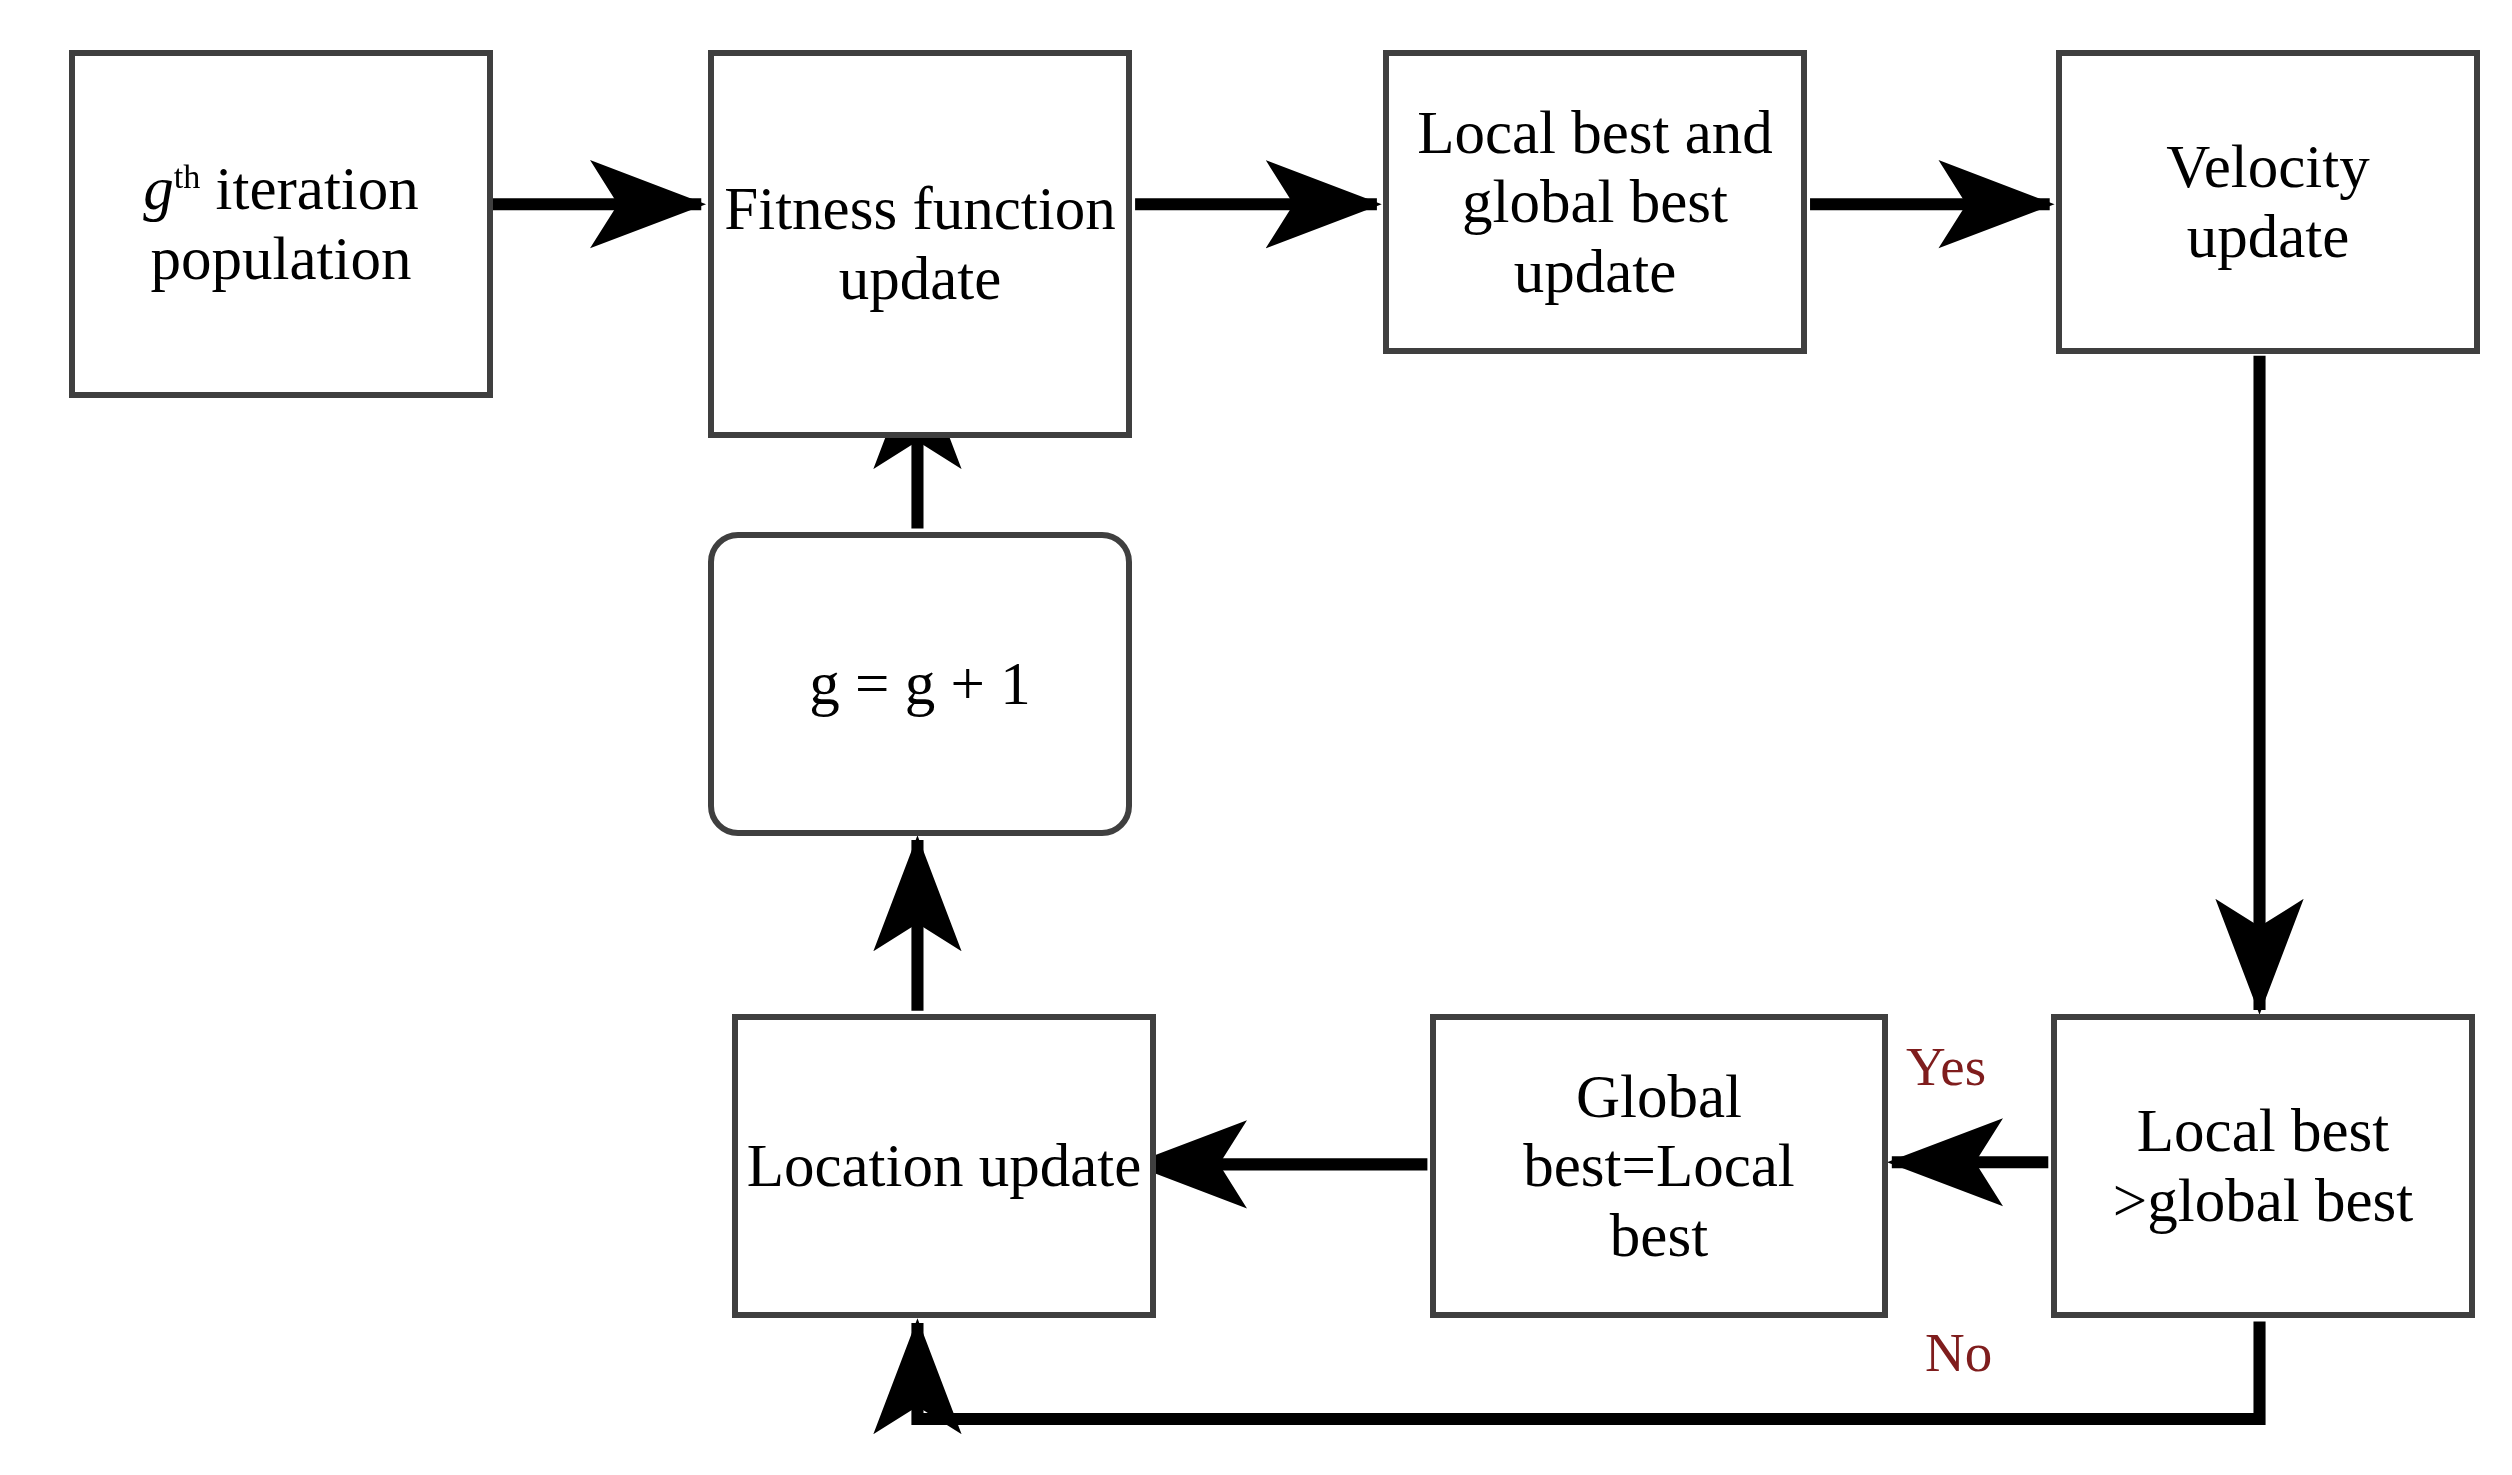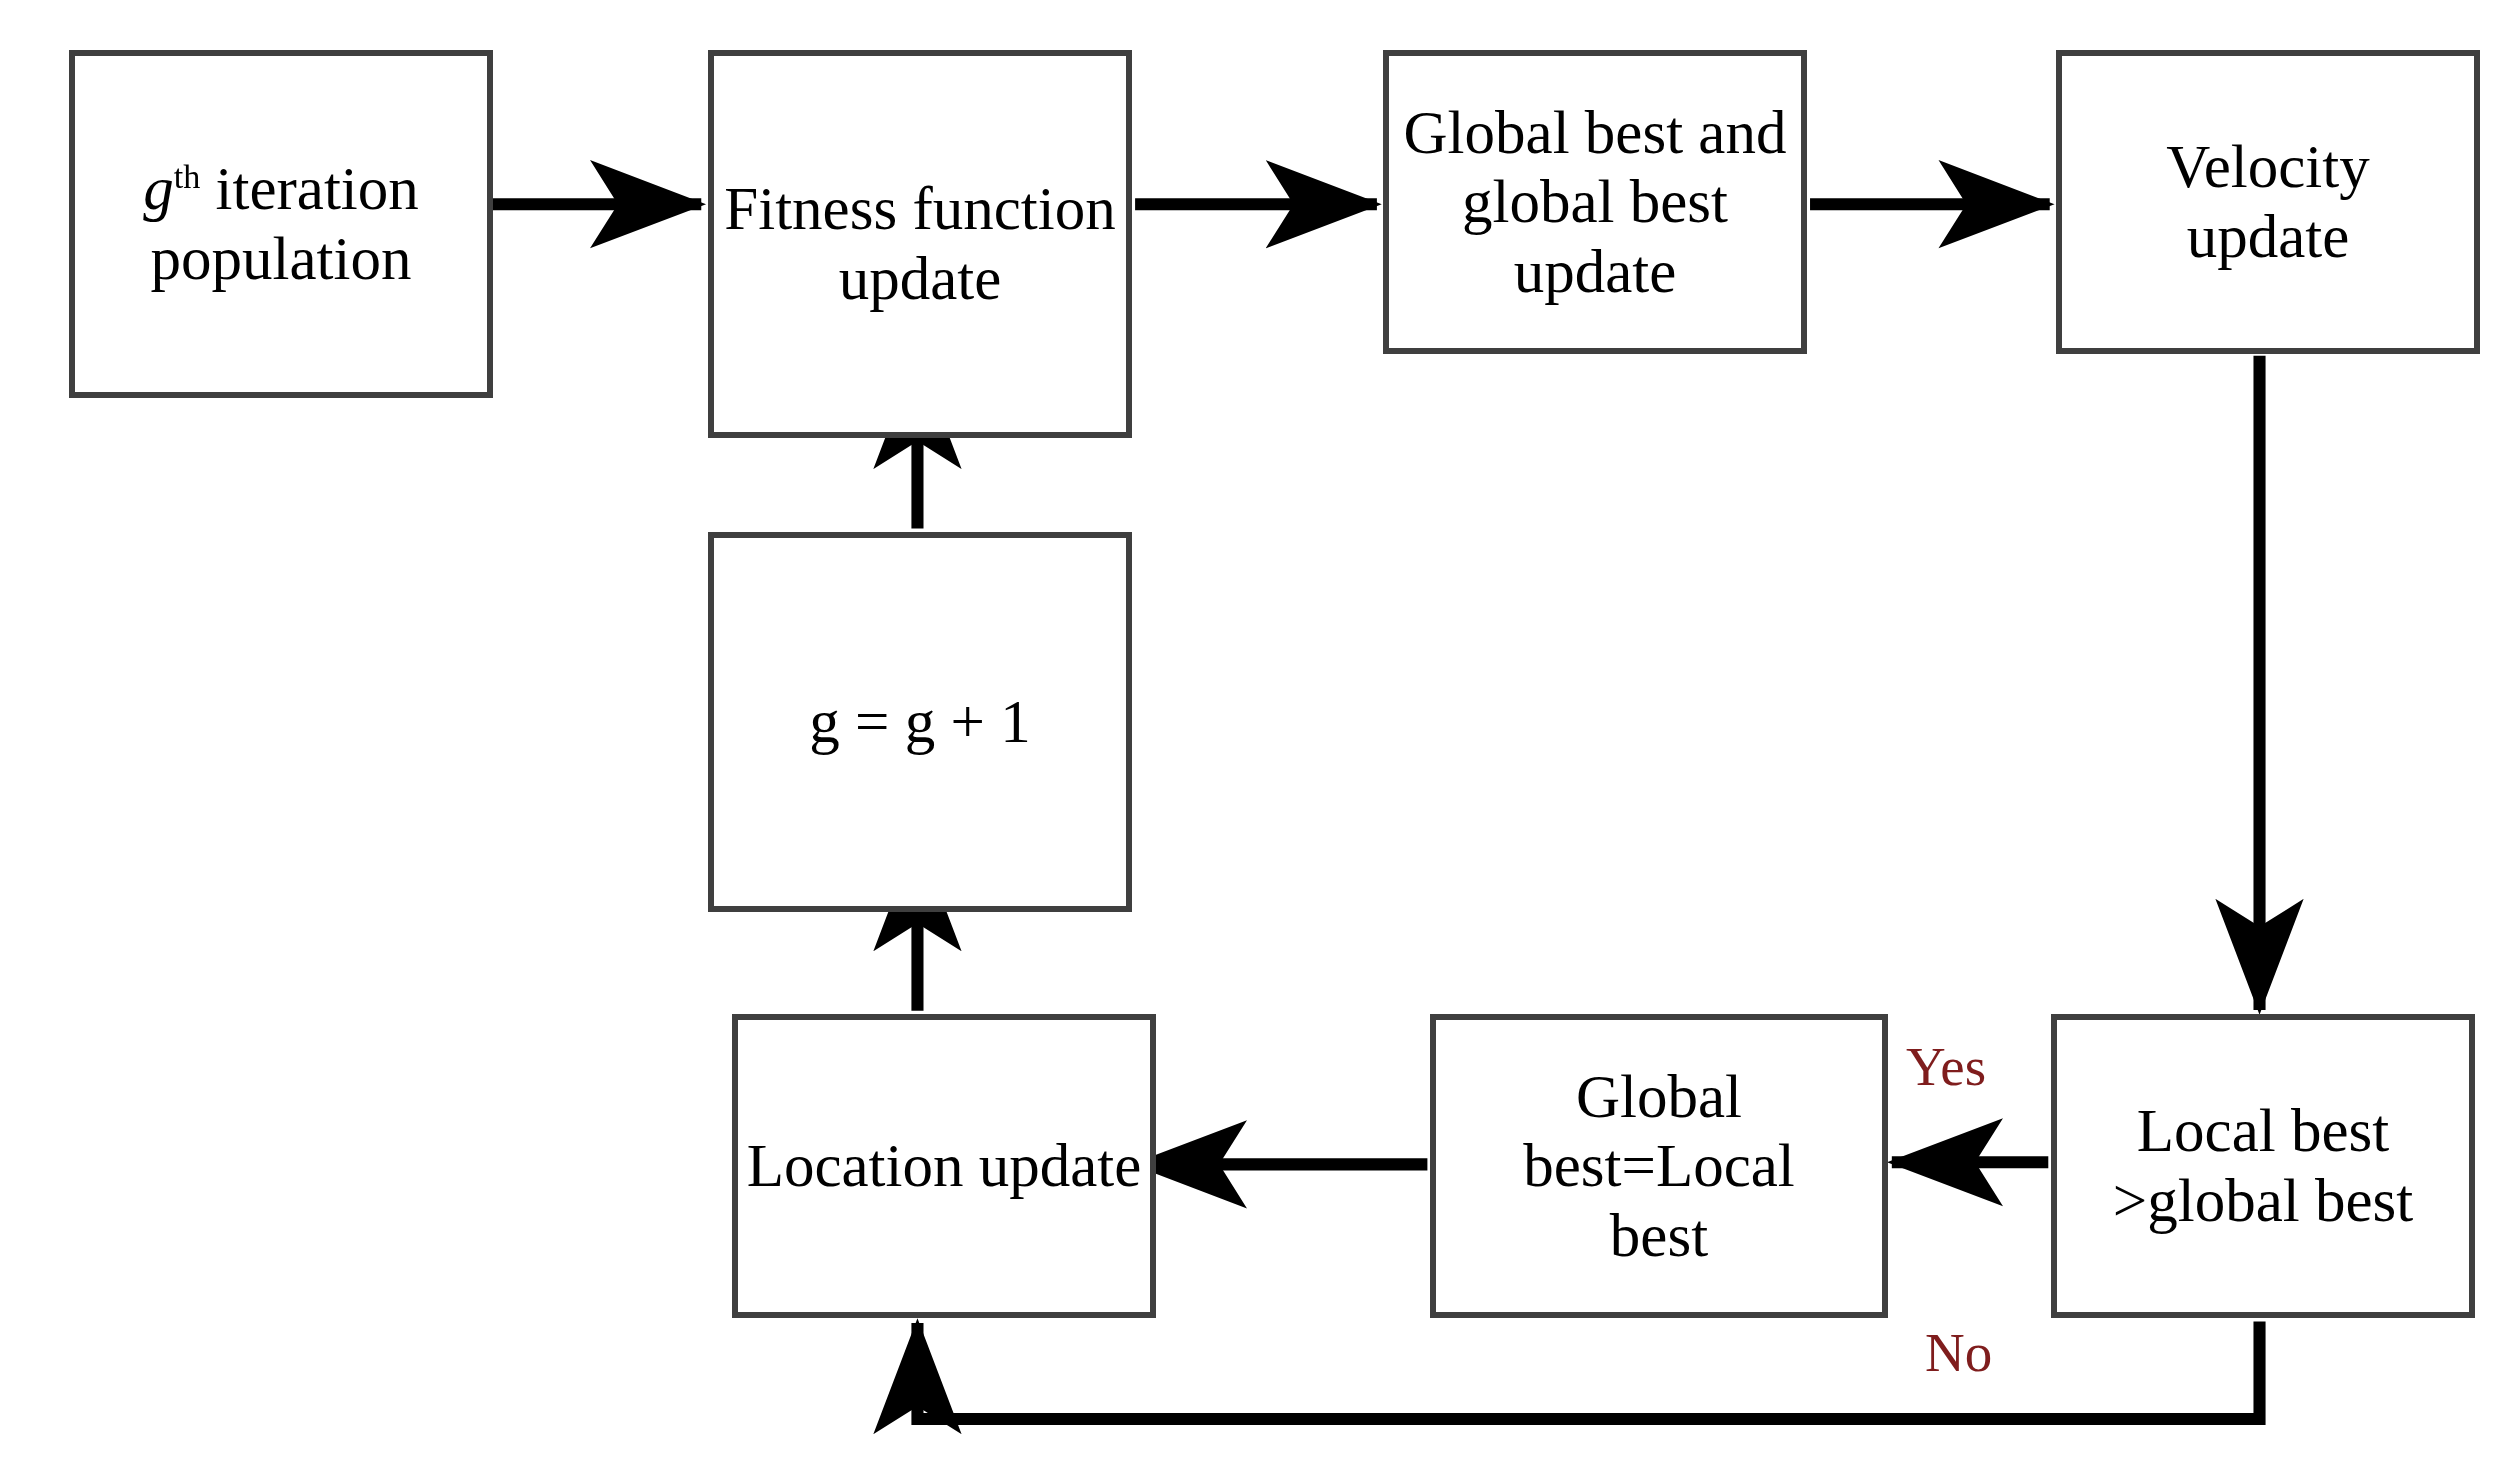--- a/index.html
+++ b/index.html
@@ -90,31 +90,31 @@
     <span class="label"><i class="ital">g</i><sup class="ord">th</sup> <span>iteration
 population</span></span>
   </div>
 
   <div class="node" style="left:708px; top:50px; width:424px; height:388px; font-size:61px;">
     <span class="label">Fitness function
 update</span>
   </div>
 
   <div class="node" style="left:1383px; top:50px; width:424px; height:304px; font-size:61px;">
-    <span class="label">Global best and
+    <span class="label">Local best and
 global best
 update</span>
   </div>
 
   <div class="node" style="left:2056px; top:50px; width:424px; height:304px; font-size:61px;">
     <span class="label">Velocity
 update</span>
   </div>
 
-  <div class="node" style="left:708px; top:532px; width:424px; height:380px; font-size:61px;">
+  <div class="node" style="left:708px; top:532px; width:424px; height:304px; font-size:61px;border-radius:30px;">
     <span class="label">g = g + 1</span>
   </div>
 
   <div class="node" style="left:708px; top:1014px; width:424px; height:304px; font-size:61px;margin-left:24px;">
     <span class="label">Location update</span>
   </div>
 
   <div class="node" style="left:1430px; top:1014px; width:458px; height:304px; font-size:61px;">
     <span class="label">Global best=Local
 best</span>

